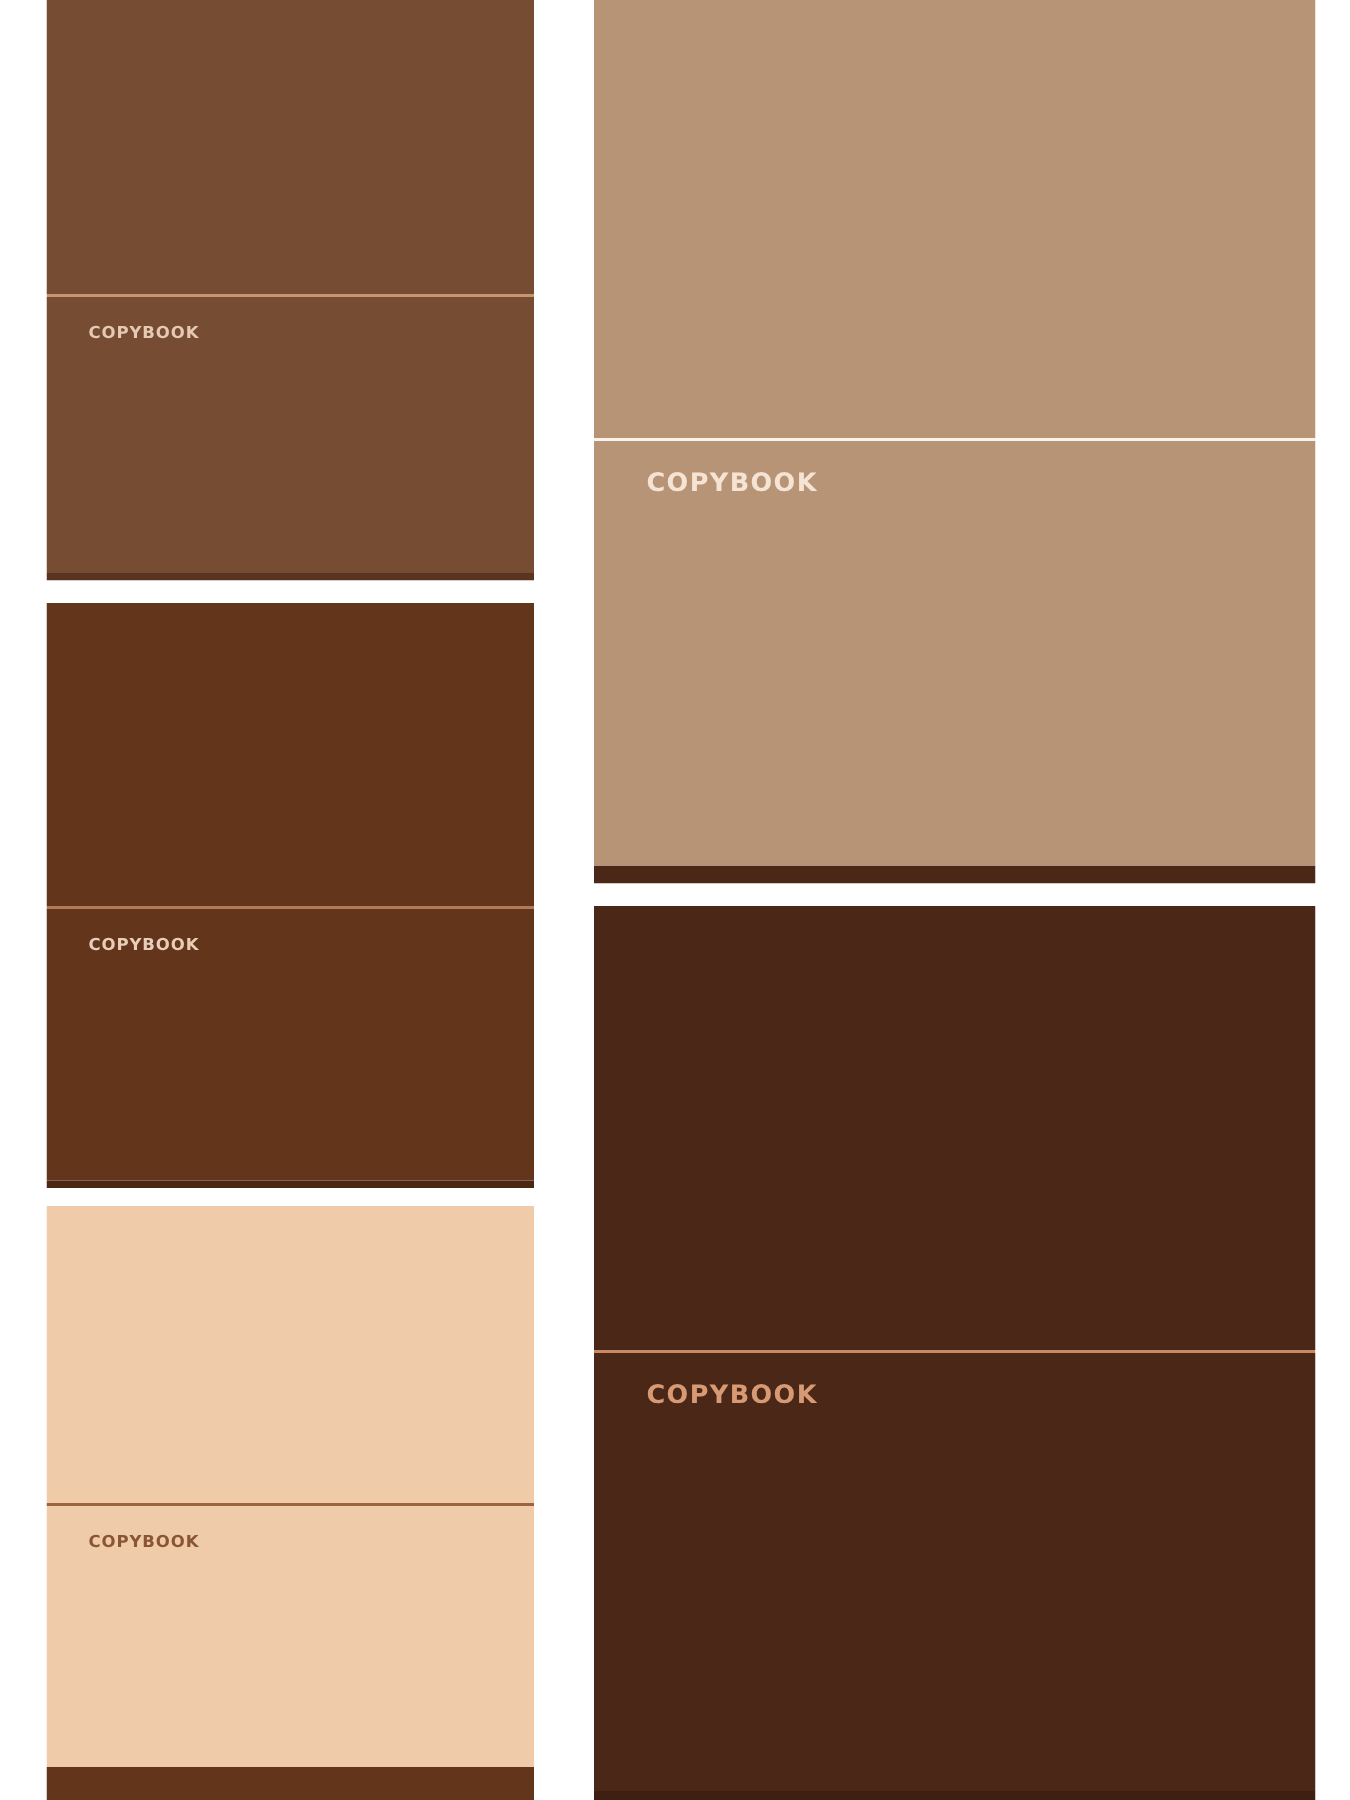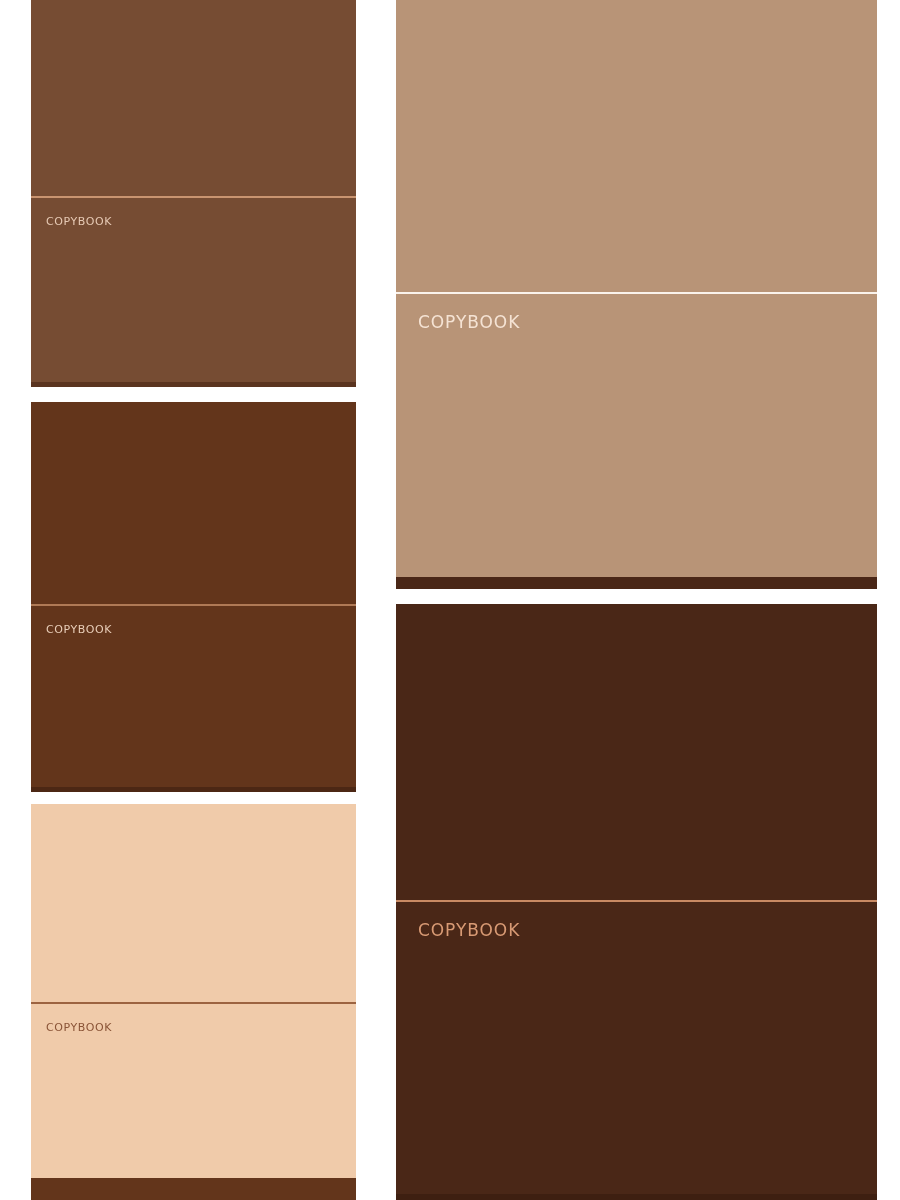--- a/index.html
+++ b/index.html
@@ -45,24 +45,24 @@
 
   
   .base-strip {
     width: 100%;
     flex: none;
   }
 
   
   .wordmark {
     position: absolute;
-    left: 4px;
+    left: 17px;
     white-space: nowrap;
     font-family: "DejaVu Sans", sans-serif;
-    font-weight: 400;
+    font-weight: 700;
     letter-spacing: 0.055em;
     line-height: 1;
     text-transform: uppercase;
     user-select: none;
   }
   .wordmark-sm {
     font-size: 11px;
     top: 18px;
     padding-left: 11px;
   }

